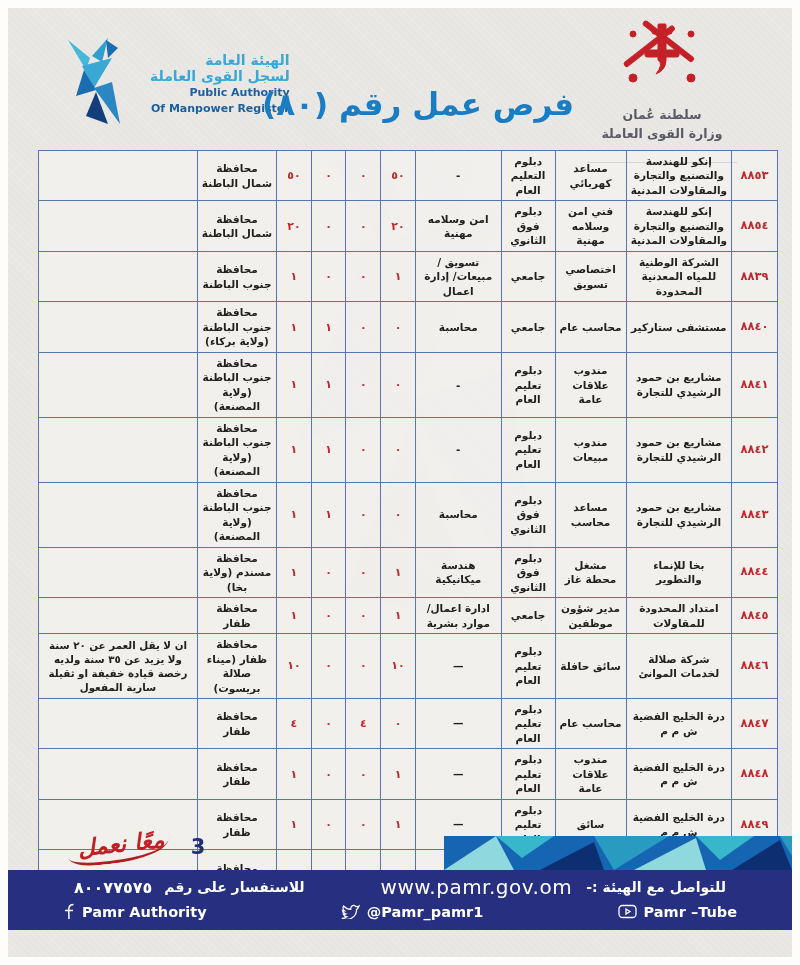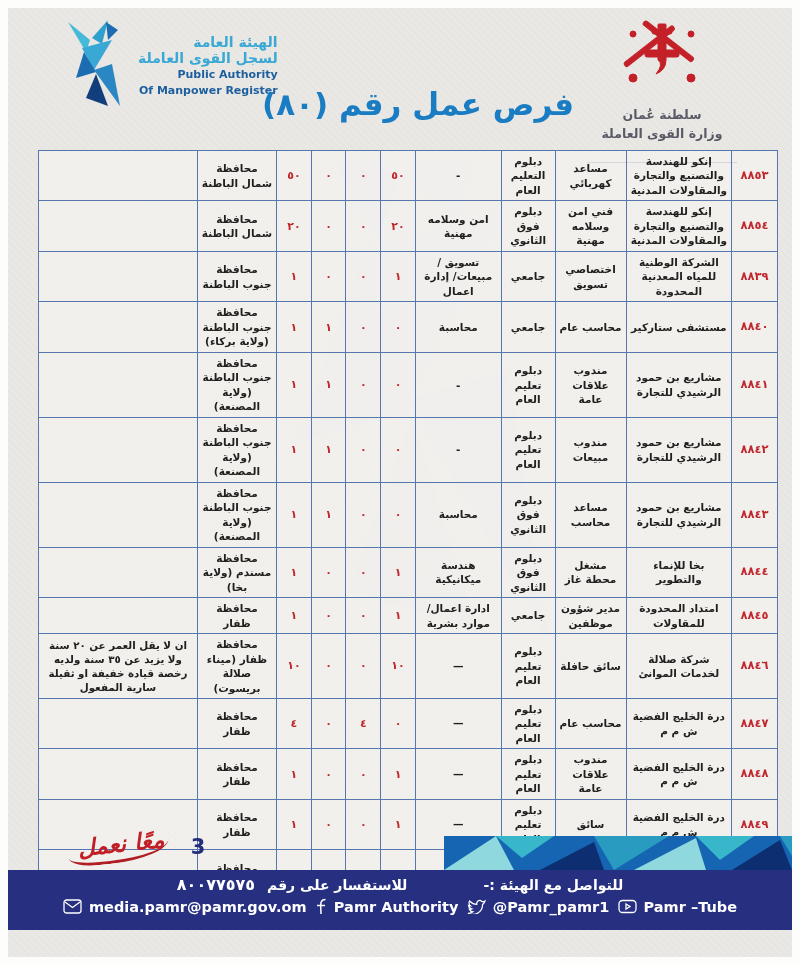--- a/index.html
+++ b/index.html
@@ -8,21 +8,21 @@
   .sheet {
     position: relative; width: 800px; height: 965px; margin: 0 auto;
     background: #eae8e4;
     background-image: repeating-linear-gradient(45deg, rgba(0,0,0,0.012) 0 2px, transparent 2px 5px);
     border: 8px solid #fdfdfc;
     overflow: hidden;
   }
 
   
   .hdr { position: relative; height: 142px; }
-  .pamr-logo { position: absolute; left: 48px; top: 10px; display: flex; align-items: center; gap: 4px; }
+  .pamr-logo { position: absolute; left: 48px; top: 28px; display: flex; align-items: center; gap: 16px; }
   .pamr-logo .txt { text-align: right; line-height: 1.15; }
   .pamr-logo .ar { color: #3aa8d5; font-weight: bold; font-size: 14px; direction: rtl; }
   .pamr-logo .en { color: #1b5f9e; font-weight: bold; font-size: 11px; margin-top: 3px; }
   .title { position: absolute; left: 0; right: 0; top: 78px; text-align: center;
            color: #1a7cc2; font-size: 31px; font-weight: bold; direction: rtl; letter-spacing: -1px; padding-left: 36px; }
   .emblem { position: absolute; right: 55px; top: 12px; width: 150px; text-align: center; }
   .emblem .min { color: #5a5a66; font-weight: bold; direction: rtl; font-size: 12.5px; line-height: 1.5; margin-top: 10px; }
   .emblem .min .l2 { border-bottom: 1px solid #8a8a96; padding-bottom: 18px; }
 
   
@@ -341,35 +341,27 @@
       <polygon points="190,34 252,2 262,34" fill="#8ed8de"></polygon>
       <polygon points="252,0 310,0 276,24" fill="#38b7ca"></polygon>
       <polygon points="288,34 336,4 348,34" fill="#0d2f72"></polygon>
       <polygon points="336,0 348,0 348,20" fill="#2a9bc0"></polygon>
     </svg>
   </span>
 
   <div class="navy">
     <div class="c-line1">
       <span class="lbl">للتواصل مع الهيئة :-</span>
+      <span class="site">www.pamr.gov.om</span>
       <span class="inq">
         <span class="lbl">للاستفسار على رقم</span>
         <span class="phone">٨٠٠٧٧٥٧٥</span>
       </span>
     </div>
     <div class="c-line2">
-      <span class="soc">
-        <span>
-          <svg width="19" height="15" viewBox="0 0 19 15" fill="none" stroke="#ffffff" stroke-width="1.3">
-            <rect x="1" y="1" width="17" height="13" rx="2.5"></rect>
-            <path d="M2 3 L9.5 8.5 L17 3"></path>
-          </svg>
-        </span>
-        <span>media.pamr@pamr.gov.om</span>
-      </span>
       <span class="soc">
         <span>
           <svg width="12" height="17" viewBox="0 0 12 17" fill="none" stroke="#ffffff" stroke-width="1.5">
             <path d="M10.5 1.5 C4 1.5 6 8 6 16 M2 7.5 h8"></path>
           </svg>
         </span>
         <span>Pamr Authority</span>
       </span>
       <span class="soc">
         <span>

